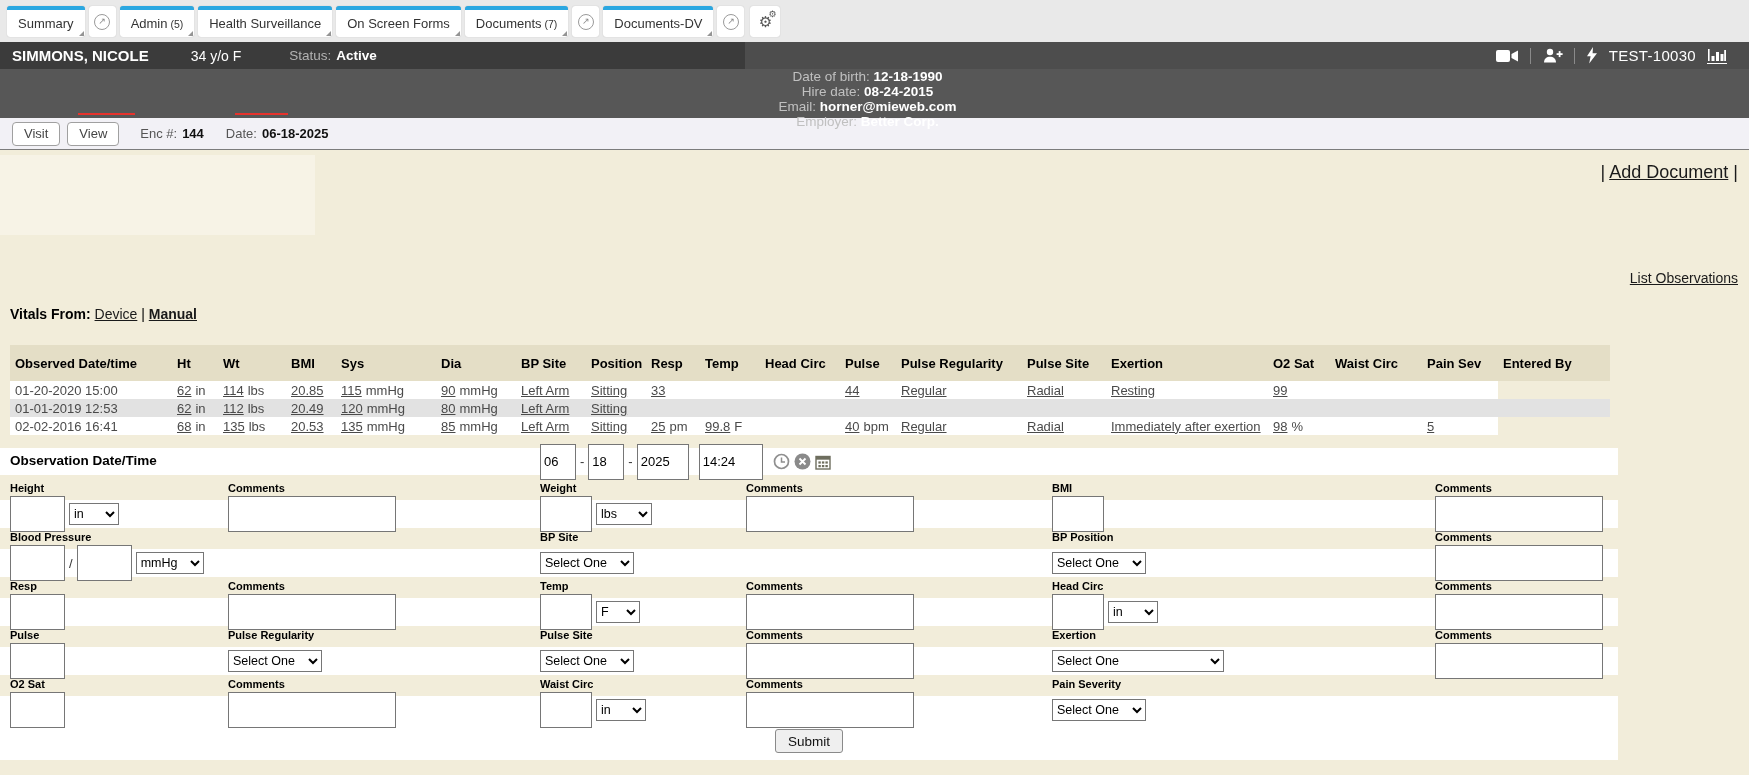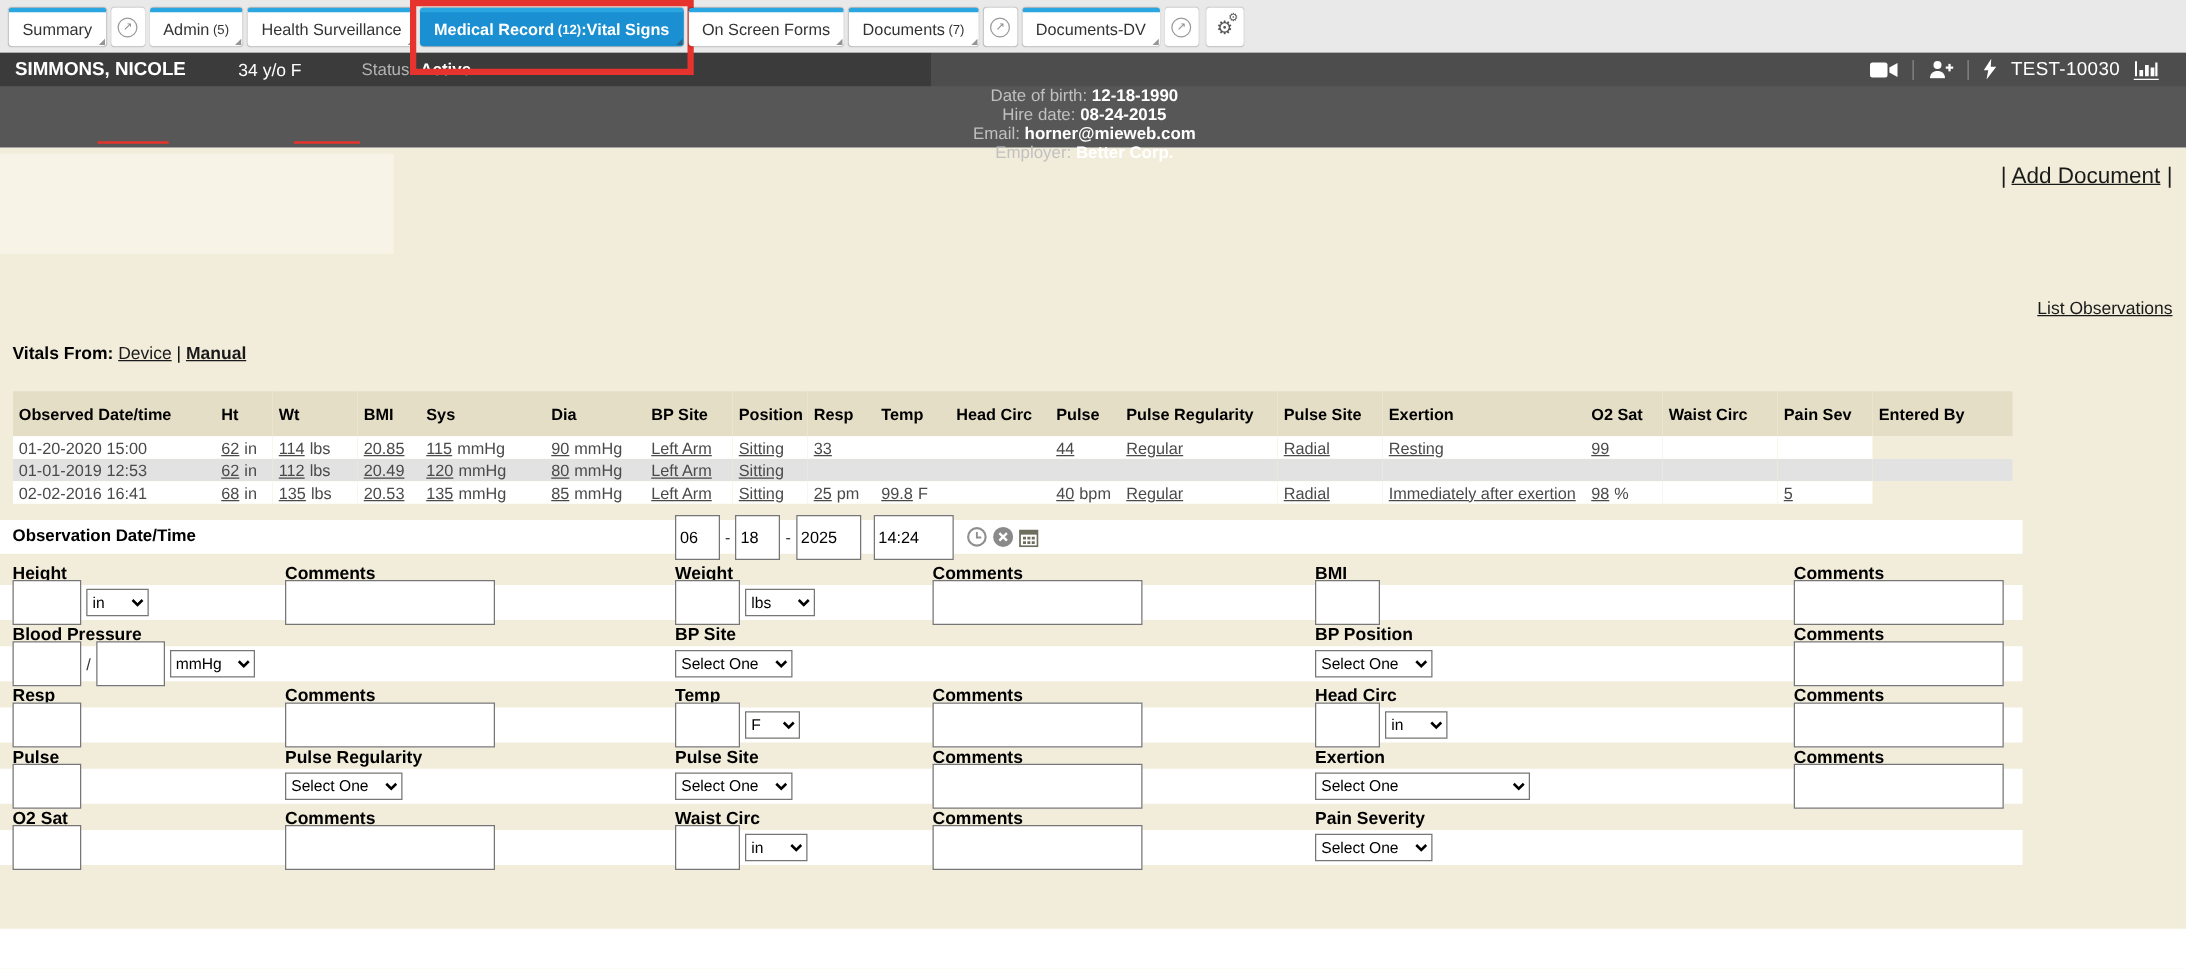--- a/index.html
+++ b/index.html
@@ -66,21 +66,21 @@
   .obs-row { position: relative; width: 1618px; height: 27px; background: #fff; margin-top: 13px; }
   .obs-label { position: absolute; left: 10px; top: 5px; font-size: 13.5px; font-weight: bold; color: #000; }
   .obs-inputs { position: absolute; left: 540px; top: 50%; transform: translateY(-50%); display: flex; align-items: center; gap: 4px; }
   .obs-inputs .sep { font-size: 13px; color: #333; }
   input.f-text, .obs-inputs input { height: 36px; border: 1px solid #767676; background: #fff; font-size: 13px; padding: 1px 3px; font-family: "Liberation Sans", sans-serif; }
   .obs-icons { display: flex; align-items: center; gap: 4px; margin-left: 6px; }
   .obs-icons > span { display: inline-flex; cursor: pointer; }
 
   .form-rows { margin-top: 4px; }
   .f-label-band { position: relative; width: 1618px; height: 21px; }
-  .f-label { position: absolute; top: 3px; font-size: 14px; font-weight: bold; color: #000; white-space: nowrap; }
+  .f-label { position: absolute; top: 3px; font-size: 11px; font-weight: bold; color: #000; white-space: nowrap; }
   .f-input-band { position: relative; width: 1618px; height: 28px; background: #fff; }
   .f-controls { position: absolute; top: 50%; transform: translateY(-50%); display: inline-flex; align-items: center; gap: 4px; white-space: nowrap; }
   select.f-select { height: 22px; font-size: 12.5px; font-family: "Liberation Sans", sans-serif; background: #fff; }
   .f-slash { font-size: 13px; color: #333; }
   .submit-band { width: 1618px; height: 36px; background: #fff; text-align: center; padding-top: 5px; }
   .submit-btn { height: 24px; padding: 0 12px; border: 1px solid #8a8a8a; border-radius: 3px; background: #efefef; font-size: 13.5px; color: #111; cursor: pointer; font-family: "Liberation Sans", sans-serif; }
 </style>
 </head>
 <body>
 
@@ -93,26 +93,20 @@
         </div>
         <div class="chip popout">
           <span class="pop-circle">↗</span>
         </div>
         <div class="tab">
           <span class="tlabel">Admin</span>
           <span class="tcount">&nbsp;(5)</span>
         </div>
         <div class="tab">
           <span class="tlabel">Health Surveillance</span>
-        </div>
-        <div class="tab active">
-          <span class="tlabel">Medical Record</span>
-          <span class="tcount">&nbsp;(12)</span>
-          <span class="tsuffix">:Vital Signs</span>
-          <div class="ann-box" style="border-color: rgb(230, 51, 45);"></div>
         </div>
         <div class="tab">
           <span class="tlabel">On Screen Forms</span>
         </div>
         <div class="tab">
           <span class="tlabel">Documents</span>
           <span class="tcount">&nbsp;(7)</span>
         </div>
         <div class="chip popout">
           <span class="pop-circle">↗</span>
@@ -173,20 +167,28 @@
     <div class="p-row2">
         <span class="detail"><span class="dlabel">Date of birth: </span><span class="dvalue">12-18-1990</span></span>
         <span class="detail"><span class="dlabel">Hire date: </span><span class="dvalue">08-24-2015</span></span>
         <span class="detail"><span class="dlabel">Email: </span><span class="dvalue">horner@mieweb.com</span></span>
         <span class="detail"><span class="dlabel">Employer: </span><span class="dvalue">Better Corp.</span></span>
       </div>
     <div class="red-mark m1" style="background: rgb(230, 51, 45);"></div>
     <div class="red-mark m2" style="background: rgb(230, 51, 45);"></div>
   </div>
 
+  <div class="visit-row">
+    <button class="vbtn">Visit</button>
+    <button class="vbtn">View</button>
+    <span class="enc-label">Enc #:</span>
+    <span class="enc-value">144</span>
+    <span class="enc-label" style="margin-left:22px;">Date:</span>
+    <span class="enc-value">06-18-2025</span>
+  </div>
 
   <div class="content">
     <div class="lite-panel"></div>
 
     <div class="adddoc">
       <span>|</span>
       <a>Add Document</a>
       <span>|</span>
     </div>
     <div class="listobs">
@@ -482,14 +484,17 @@
           </span>
           <span class="f-controls" style="left: 746px;">
             <input class="f-text" type="text" style="width: 168px;">
           </span>
           <span class="f-controls" style="left: 1052px;">
             <select class="f-select" style="width: 94px;"><option>Select One</option></select>
           </span>
         </div>
       </div>
 
+    <div class="submit-band">
+      <button class="submit-btn">Submit</button>
+    </div>
   </div>
 </div>
 
 </body></html>

